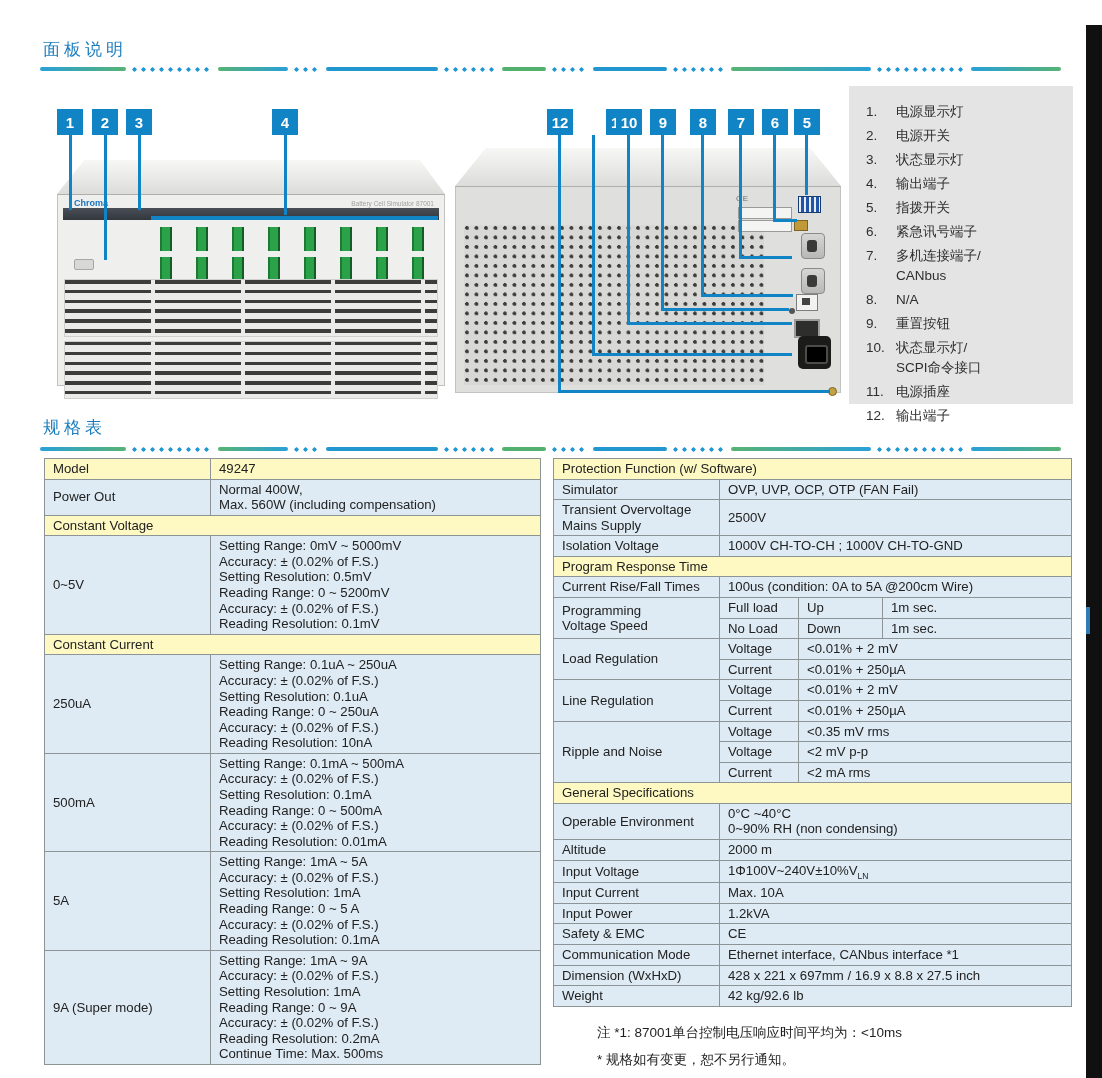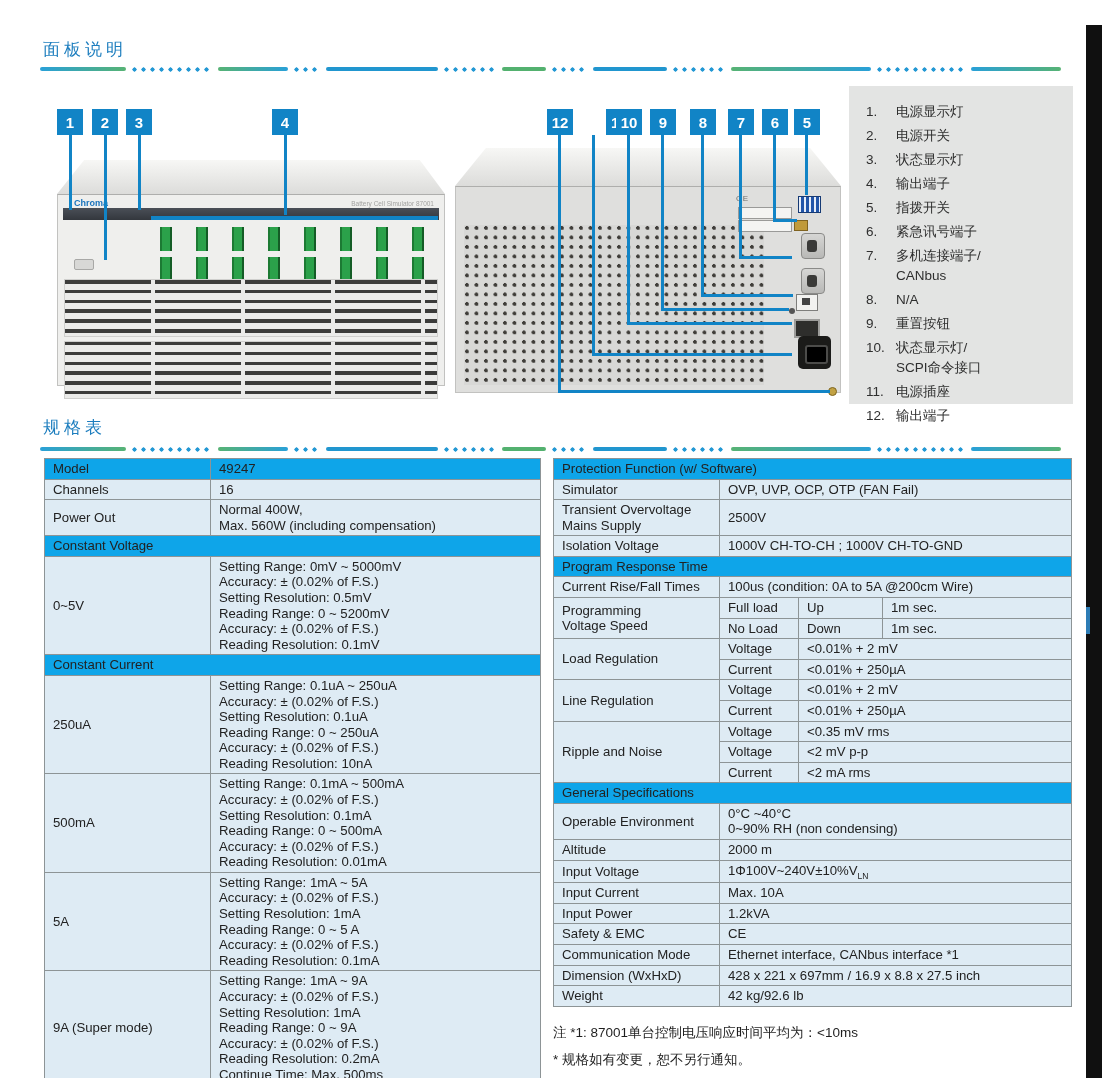--- a/index.html
+++ b/index.html
@@ -82,28 +82,28 @@
   .legend { position:absolute; left:849px; top:1px; width:224px; height:318px;
             background:#e3e4e3; box-sizing:border-box; padding:16px 10px 0 17px; }
   .leg-item { display:flex; gap:8px; margin-bottom:4.5px; font-size:13.5px; line-height:1.45; color:#2f2f2f; }
   .leg-num { width:22px; flex:none; }
   .leg-text { white-space:pre-line; }
 
   
   .spec { border-collapse:collapse; table-layout:fixed; font-size:13.2px; color:#222; }
   .spec td { border:1px solid #8d9496; padding:2px 8px; line-height:1.18;
              background:#deebf4; vertical-align:middle; overflow:hidden; }
-  .spec tr.hdr td { background:#0ea5e9; }
+  .spec tr.hdr td { background:#fef9c3; }
   .pre { white-space:pre-line;margin-left:12px; }
   #left-col  { position:absolute; left:44px;  top:458px; width:497px; }
   #right-col { position:absolute; left:553px; top:458px; width:519px; }
   #left-col  .spec { width:497px; }
   #right-col .spec { width:519px; }
   .sub { font-size:8.5px; vertical-align:sub; }
-  .notes { margin-top:12px; font-size:13.5px; line-height:2.0; color:#1f1f1f; }
+  .notes { margin-top:12px; font-size:13.5px; line-height:2.0; color:#1f1f1f;margin-left:44px; }
 
   
   .edge { position:absolute; right:0; top:25px; width:16px; height:1053px; background:#101010; }
   .edge-blue { position:absolute; right:12px; top:607px; width:4px; height:27px; background:#2d7cb5; }
 </style>
 </head>
 <body>
 
 <div class="sec-title" style="top:38px">面板说明</div>
 <div class="divider" style="top:66px">
@@ -269,24 +269,20 @@
     <colgroup>
         <col style="width:166px">
         <col>
       </colgroup>
     <tbody>
         <tr class="hdr">
       <td>Model</td>
       <td>49247</td>
     </tr>
     <tr>
-      <td>Channels</td>
-      <td>16</td>
-    </tr>
-    <tr>
       <td>Power Out</td>
       <td class="pre">Normal 400W,
 Max. 560W (including compensation)</td>
     </tr>
     <tr class="hdr">
       <td colspan="2">Constant Voltage</td>
     </tr>
     <tr>
       <td>0~5V</td>
       <td class="pre">Setting Range: 0mV ~ 5000mV

